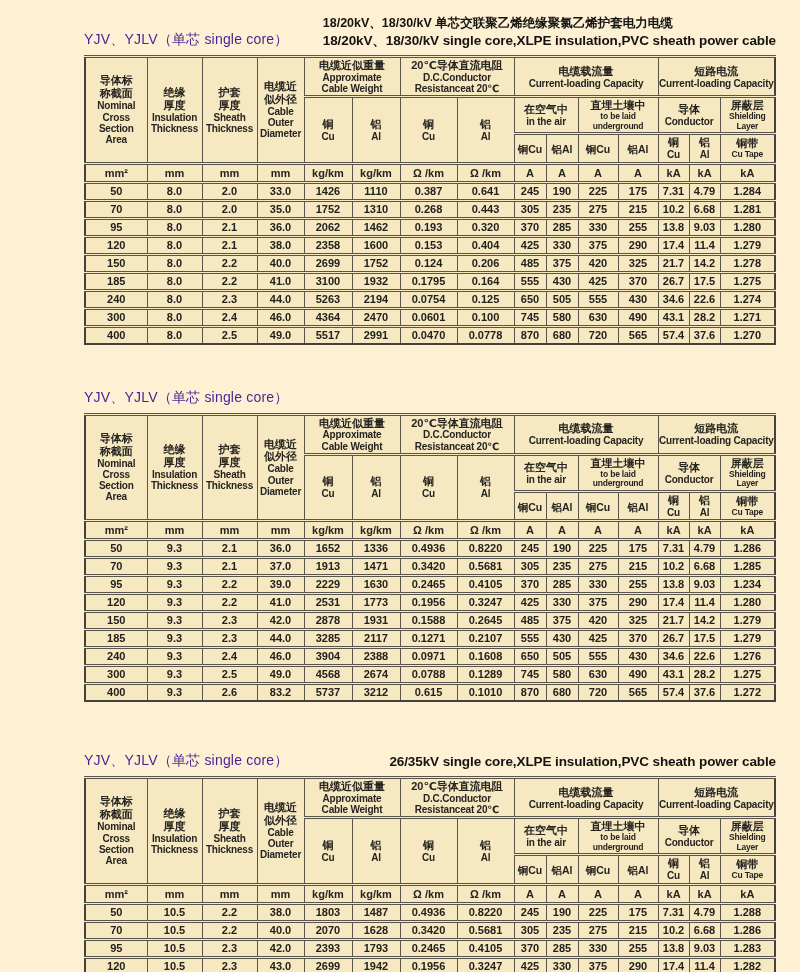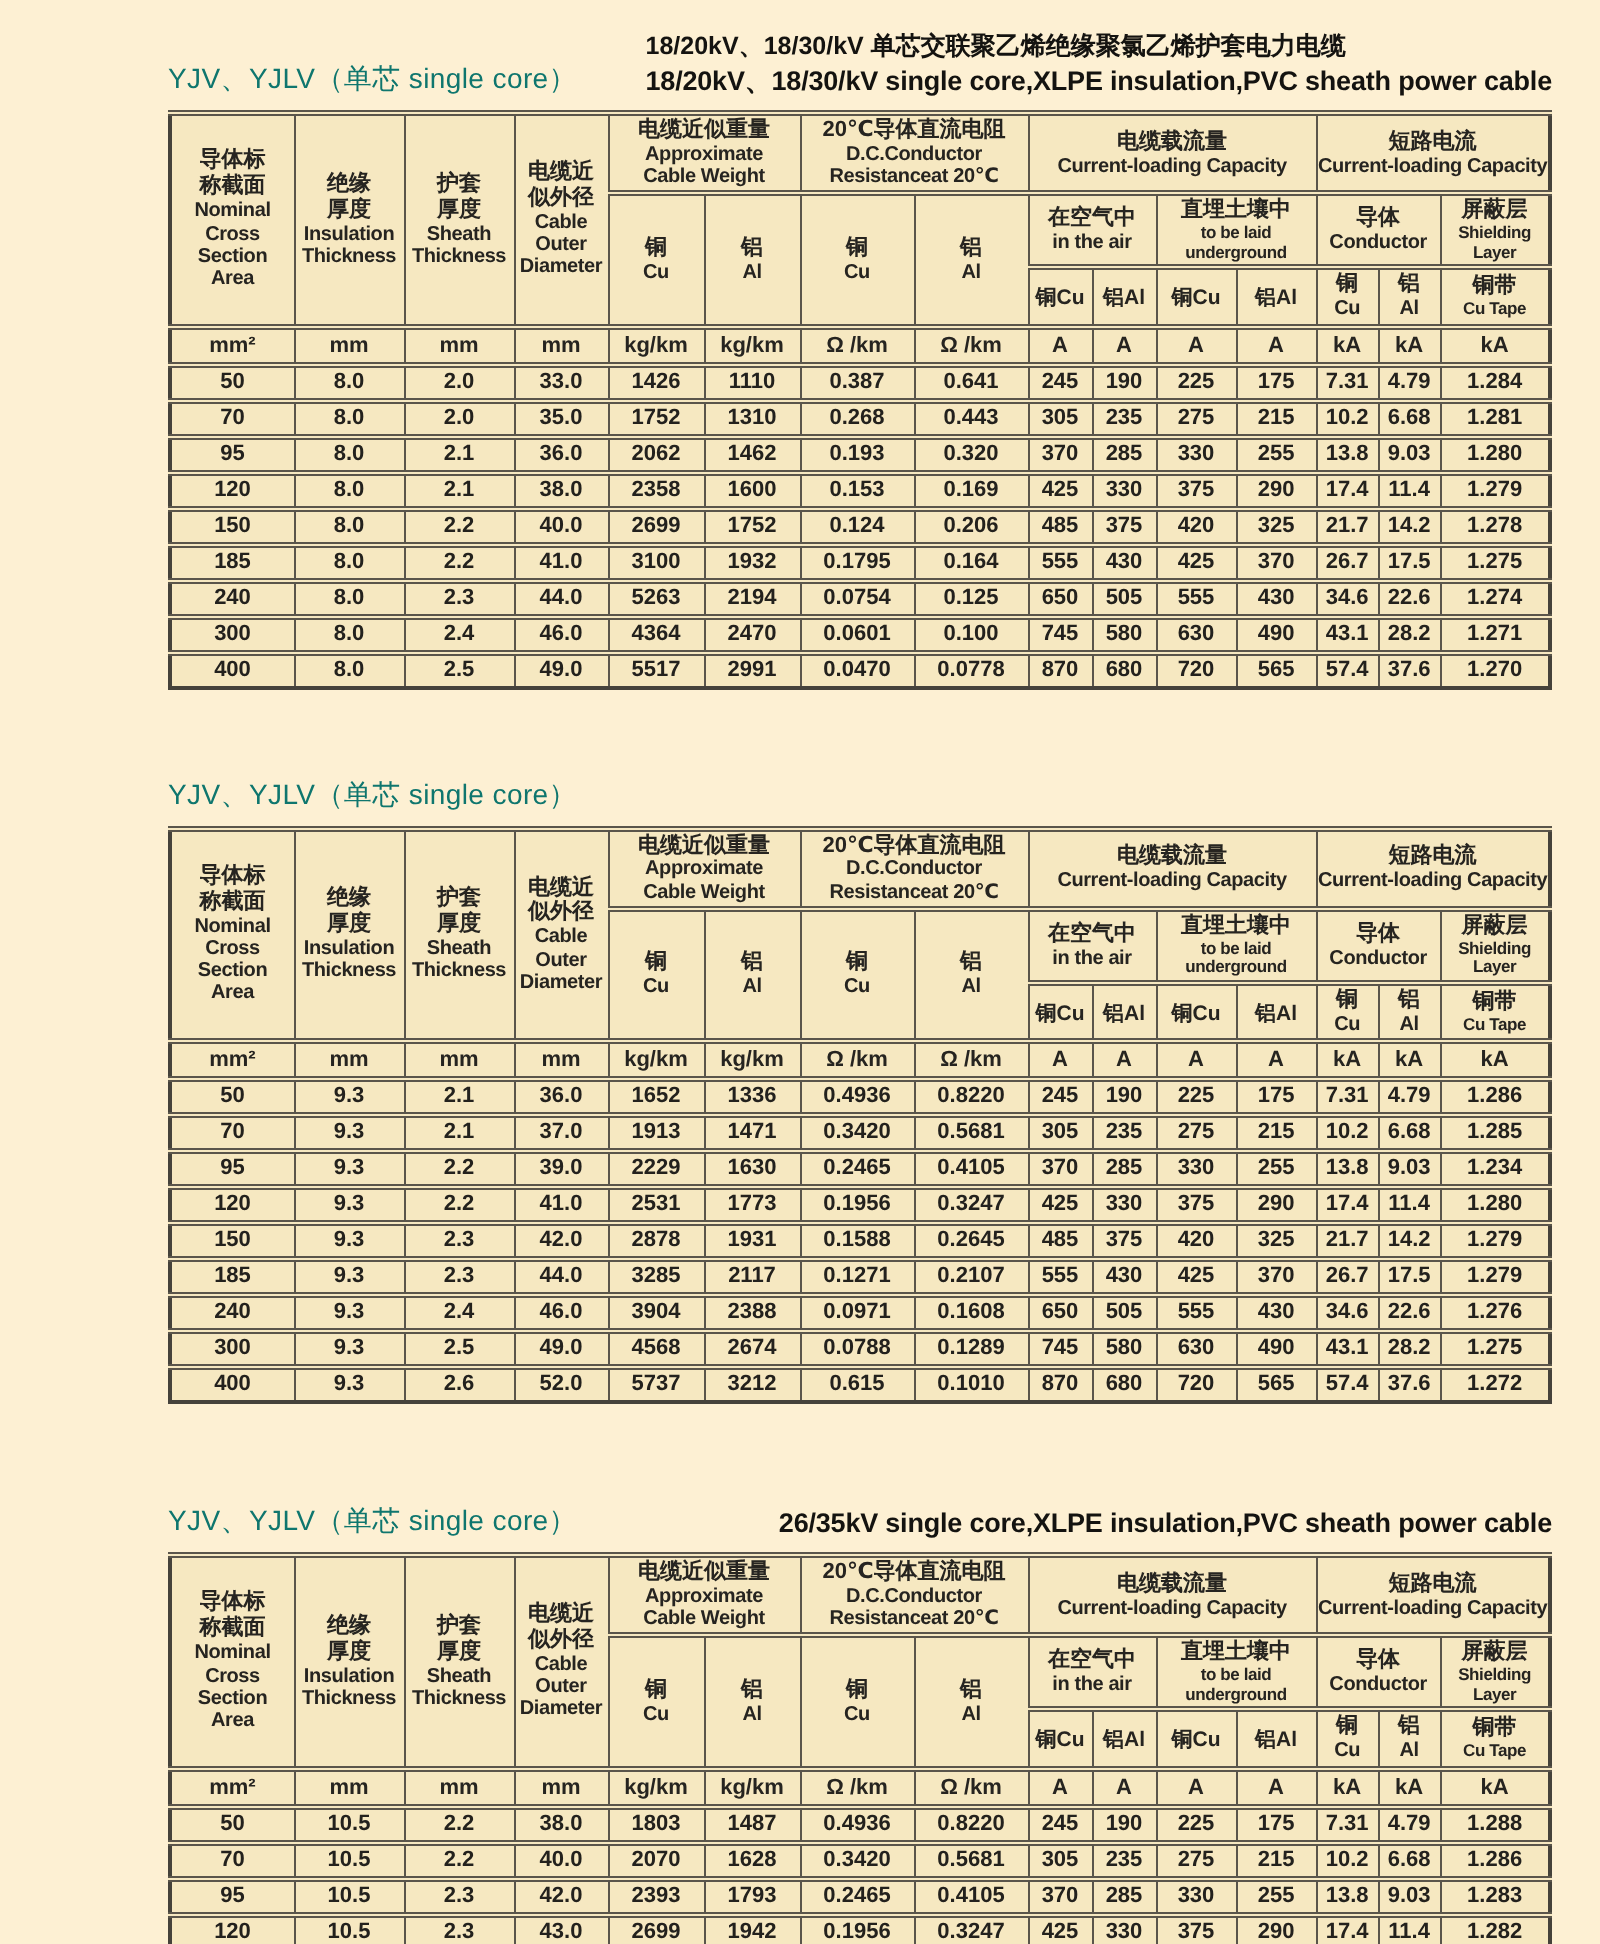--- a/index.html
+++ b/index.html
@@ -7,21 +7,21 @@
     width:800px;height:972px;overflow:hidden;
     background:#fdf0d3;color:#262420;
     font-family:"Liberation Sans","DejaVu Sans",sans-serif;
     -webkit-font-smoothing:antialiased;
   }
   #page{padding:8px 0 0 84px;}
   .block{width:692px;}
   .block.s2{margin-top:21px;}
   .block.s3{margin-top:27px;}
   .head-row{display:flex;align-items:flex-end;justify-content:space-between;margin-bottom:5px;min-height:42px;}
-  .brand{font-size:14px;font-weight:normal;color:#0f766e;white-space:nowrap;padding-bottom:1px;letter-spacing:0.2px;}
+  .brand{font-size:14px;font-weight:normal;color:#4c1d95;white-space:nowrap;padding-bottom:1px;letter-spacing:0.2px;}
   .titles{text-align:left;line-height:1.35;}
   .t-cn{font-size:12.5px;font-weight:bold;color:#141310;}
   .t-en{font-size:13.5px;font-weight:bold;color:#141310;letter-spacing:-0.1px;}
   table.spec{
     table-layout:fixed;width:690px;border-collapse:collapse;
     background:#f6e8c1;border:2px solid #45423b;
   }
   .spec th,.spec td{
     border:1px solid #5a554b;
     text-align:center;vertical-align:middle;
@@ -251,21 +251,21 @@
               <td>1.280</td>
             </tr>
             <tr>
               <td>120</td>
               <td>8.0</td>
               <td>2.1</td>
               <td>38.0</td>
               <td>2358</td>
               <td>1600</td>
               <td>0.153</td>
-              <td>0.169</td>
+              <td>0.404</td>
               <td>425</td>
               <td>330</td>
               <td>375</td>
               <td>290</td>
               <td>17.4</td>
               <td>11.4</td>
               <td>1.279</td>
             </tr>
             <tr>
               <td>150</td>
@@ -639,21 +639,21 @@
               <td>630</td>
               <td>490</td>
               <td>43.1</td>
               <td>28.2</td>
               <td>1.275</td>
             </tr>
             <tr>
               <td>400</td>
               <td>9.3</td>
               <td>2.6</td>
-              <td>52.0</td>
+              <td>83.2</td>
               <td>5737</td>
               <td>3212</td>
               <td>0.615</td>
               <td>0.1010</td>
               <td>870</td>
               <td>680</td>
               <td>720</td>
               <td>565</td>
               <td>57.4</td>
               <td>37.6</td>

